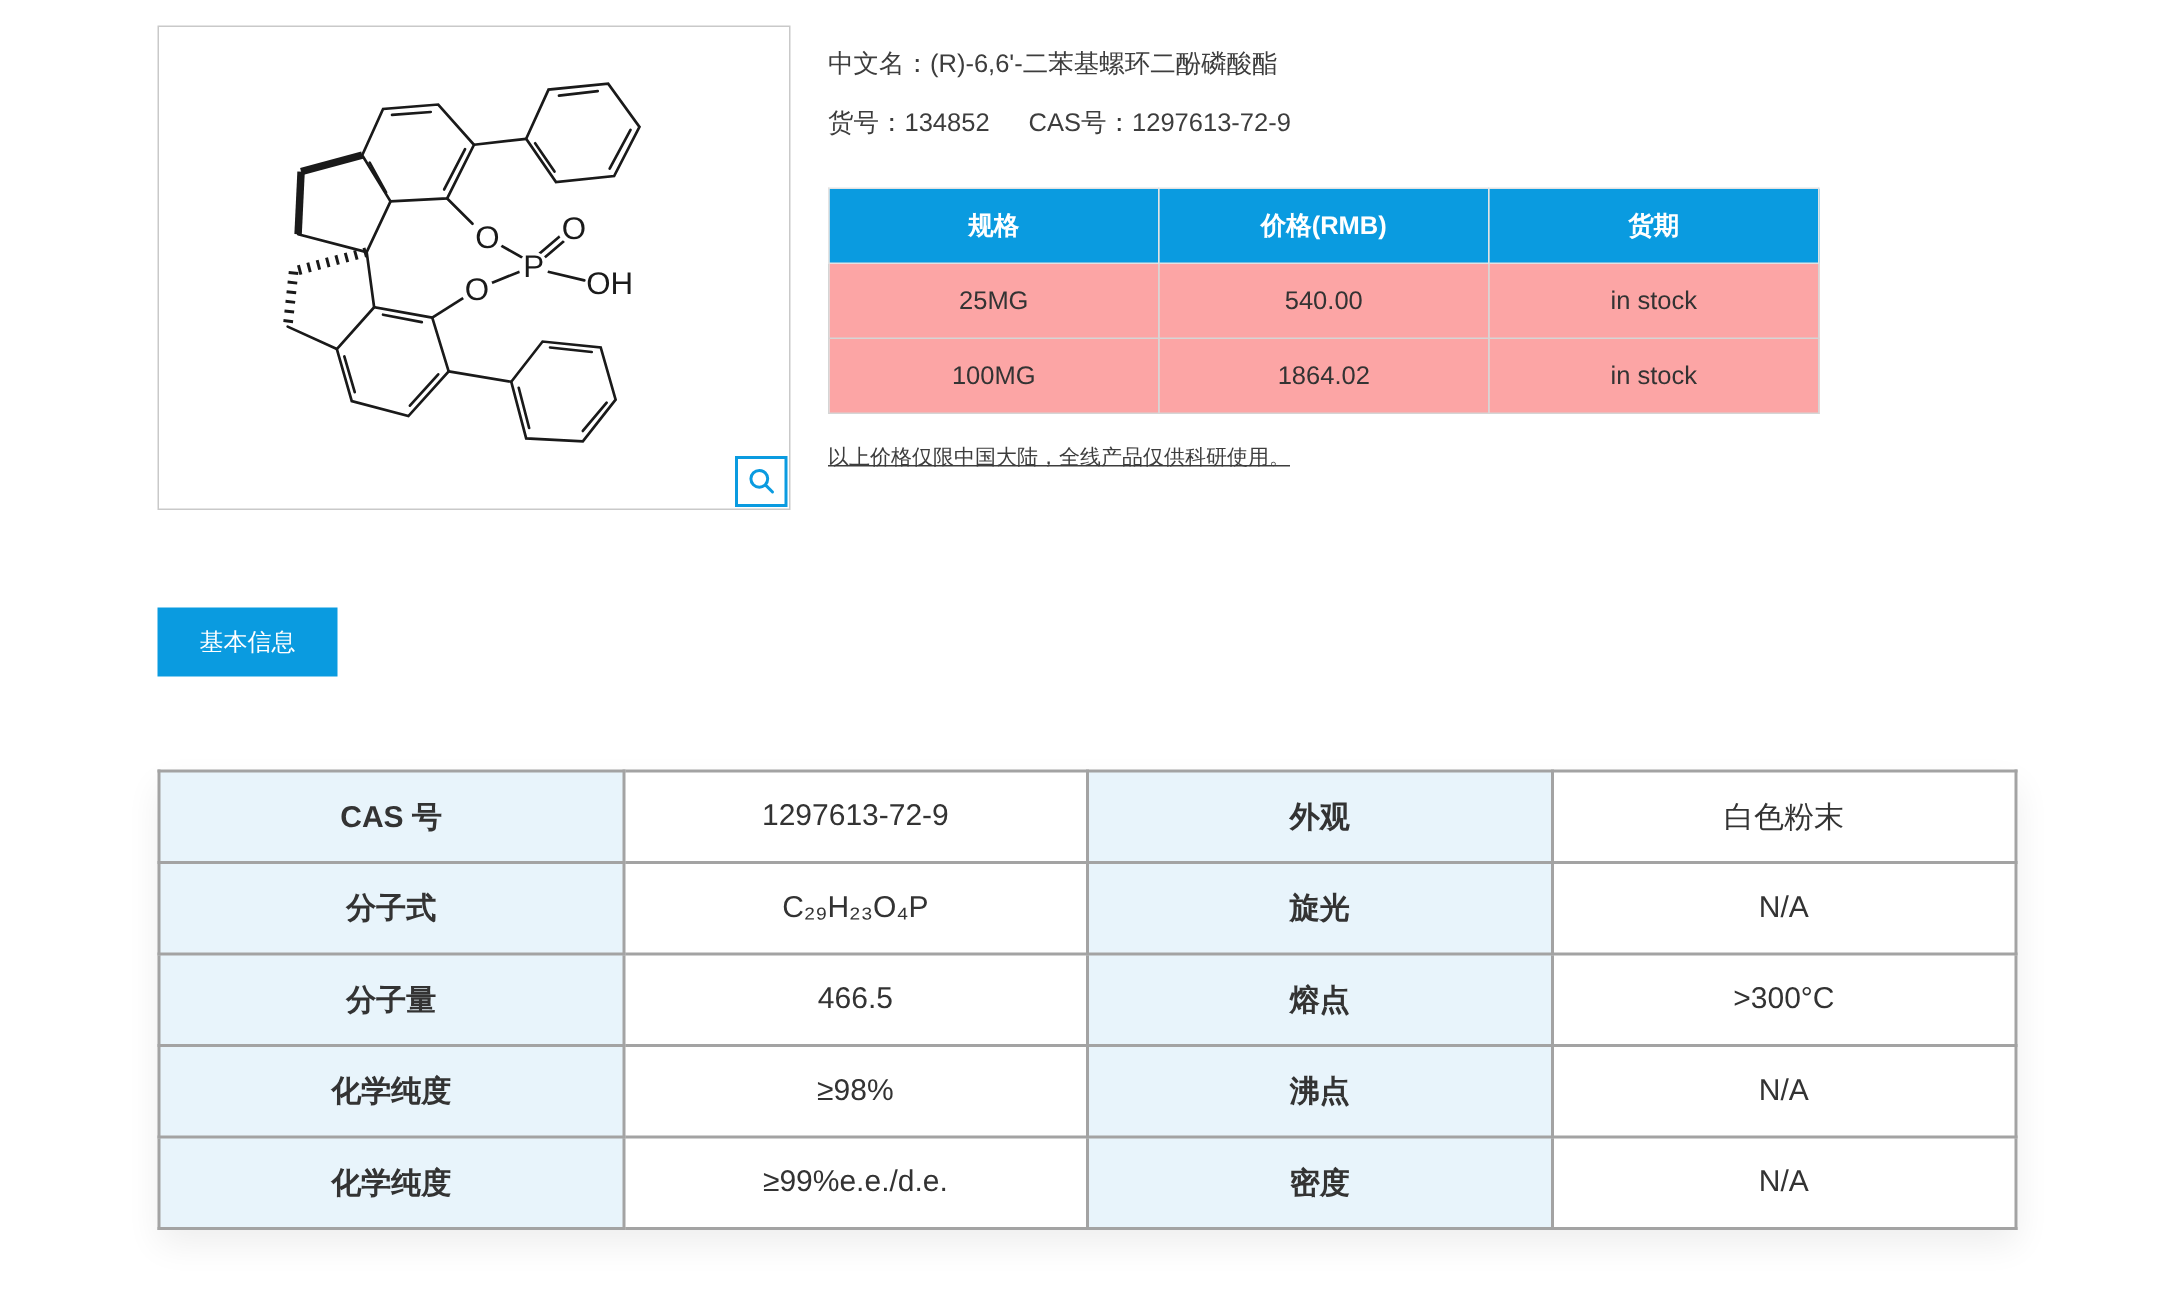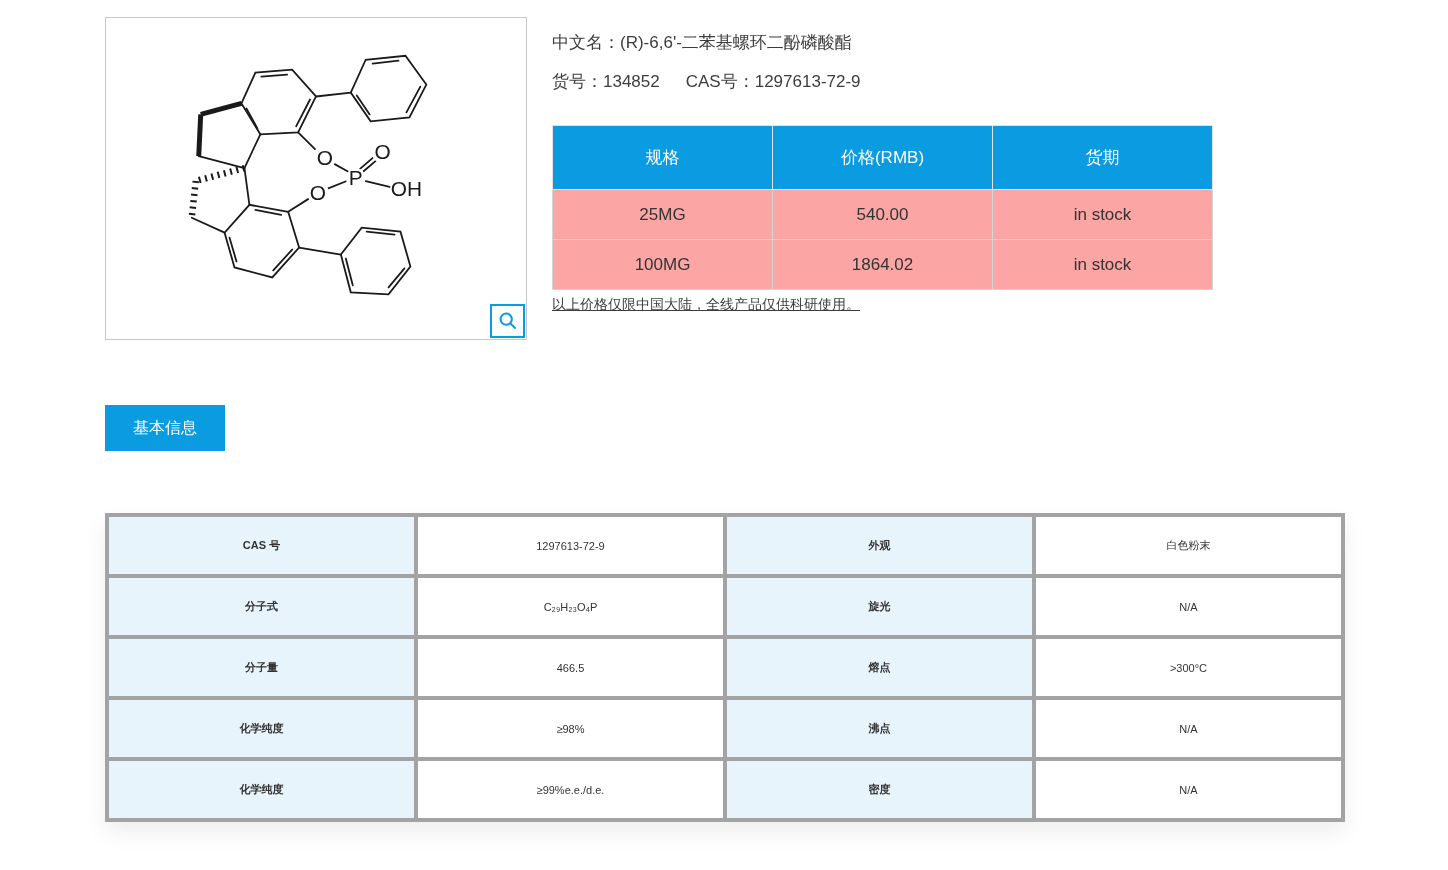--- a/index.html
+++ b/index.html
@@ -18,36 +18,36 @@
   
   .cn-name { position:absolute; left:552px; top:31px; font-size:17px; color:#3d3d3d; }
   .catalog-line { position:absolute; left:552px; top:70px; font-size:17px; color:#3d3d3d; }
   .catalog-line .gap { display:inline-block; width:26px; }
 
   
   .price-table { position:absolute; left:552px; top:125px; width:661px;
     border-collapse:collapse; table-layout:fixed; }
   .price-table th, .price-table td { border:1px solid #d5d5d5; text-align:center;
     font-size:17px; }
-  .price-table th { height:64px; background:#0a9be0; color:#fff; font-weight:normal;
+  .price-table th { height:50px; background:#0a9be0; color:#fff; font-weight:bold;
     border-color:#e3e3e3; }
   .price-table td { height:50px; color:#333; background:#fca5a5; }
   .price-note { position:absolute; left:552px; top:296px; font-size:14px; color:#3d3d3d;text-decoration:underline; }
 
   
   .tab { position:absolute; left:105px; top:405px; width:120px; height:46px;
     background:#0a9be0; color:#fff; font-size:16px; display:flex; align-items:center;
     justify-content:center; cursor:pointer; }
 
   
   .info-table { position:absolute; left:105px; top:513px; width:1240px;
     border-collapse:collapse; table-layout:fixed;
     box-shadow:0 10px 22px rgba(0,0,0,0.07); }
-  .info-table td { width:25%; height:61px; border:4px solid #a3a3a3; text-align:center;
-    vertical-align:middle; font-size:11px; }
+  .info-table td { width:25%; height:61px; border:2px solid #a3a3a3; text-align:center;
+    vertical-align:middle; font-size:20px; }
   .info-table td.lbl { background:#e8f4fb; font-weight:bold; color:#333; }
   .info-table td.val { background:#fff; color:#333; }
 
   
   .bond { stroke:#1a1a1a; stroke-width:1.8; fill:none; stroke-linecap:round; }
   .bondb { stroke:#1a1a1a; stroke-width:5; fill:none; stroke-linecap:butt; }
   .bondh { stroke:#1a1a1a; stroke-width:6.5; fill:none; stroke-dasharray:2 4.5; }
   .halo { fill:#ffffff; }
   .atom { font-family:"Liberation Sans","DejaVu Sans",sans-serif; font-size:21px;
     fill:#1a1a1a; text-anchor:middle; }

